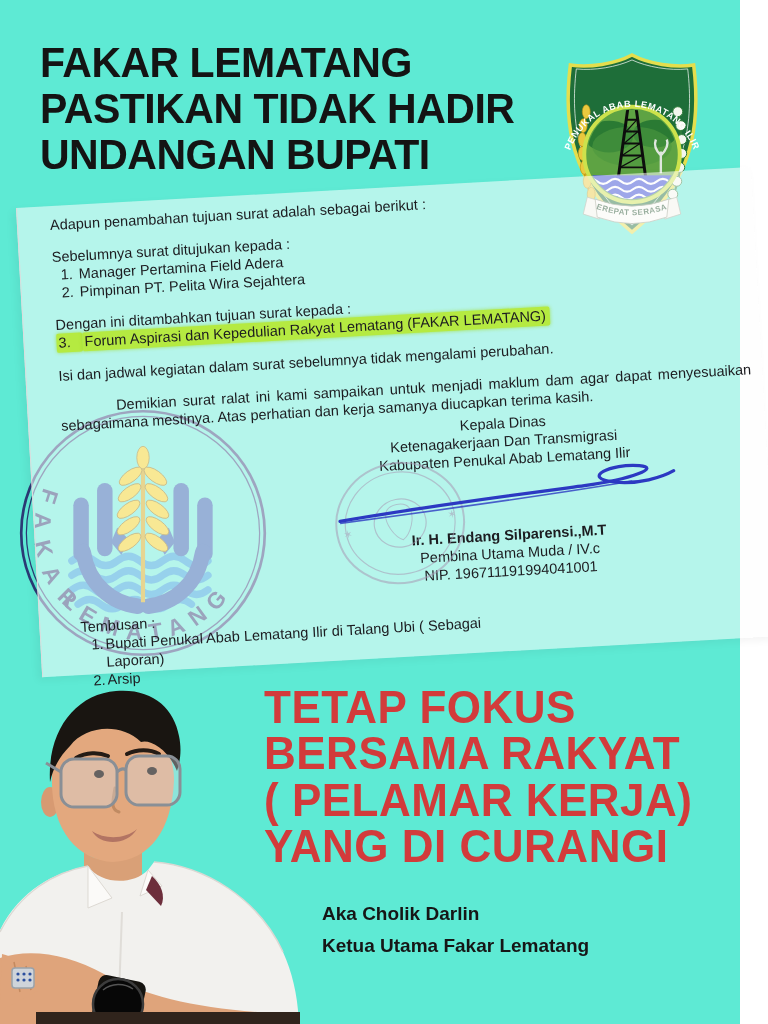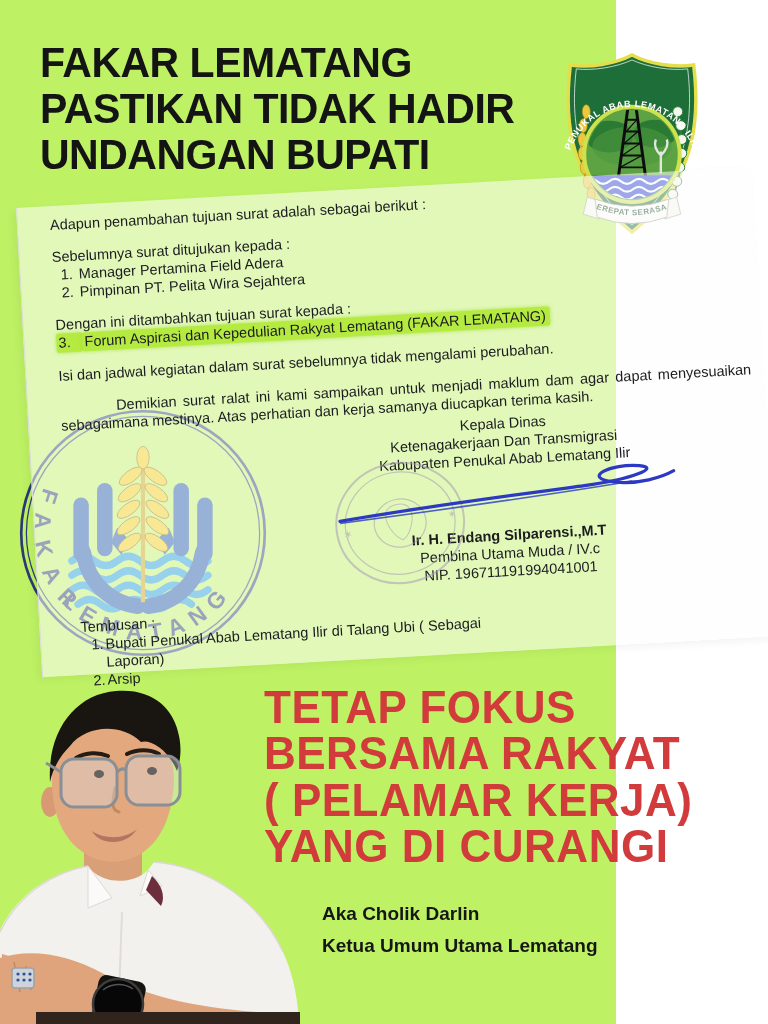--- a/index.html
+++ b/index.html
@@ -3,21 +3,21 @@
 <meta charset="utf-8">
 <style>
   * { margin:0; padding:0; box-sizing:border-box; }
   html,body { width:768px; height:1024px; }
   body{
     font-family:"Liberation Sans", sans-serif;
     background:#ffffff;
     position:relative;
     overflow:hidden;
   }
-  .stage{ position:absolute; left:0; top:0; width:616px; height:1024px; background:#bef264; }
+  .stage{ position:absolute; left:0; top:0; width:740px; height:1024px; background:#5eead4; }
 
   
   .headline{
     position:absolute; left:40px; top:40px;
     color:#141414; font-weight:800; font-size:41px; line-height:44px;
     letter-spacing:-0.5px; transform:scaleY(1.04); transform-origin:left top;
   }
   .headline div{ white-space:nowrap; }
 
   
@@ -339,16 +339,16 @@
           <circle cx="118" cy="344" r="25" fill="#070707" stroke="#3c3c3c" stroke-width="2.5"></circle>
           <path d="M103 330 A 25 25 0 0 1 133 329" stroke="#555" stroke-width="1.5" fill="none"></path>
         </g>
         <rect x="36" y="352" width="264" height="12" fill="#30241c"></rect>
       </g>
     </svg>
   </div>
 
   <div class="person-caption">
     <div>Aka Cholik Darlin</div>
-    <div>Ketua Umum Utama Lematang</div>
+    <div>Ketua Utama Fakar Lematang</div>
   </div>
 
 </div>
 
 </body></html>

